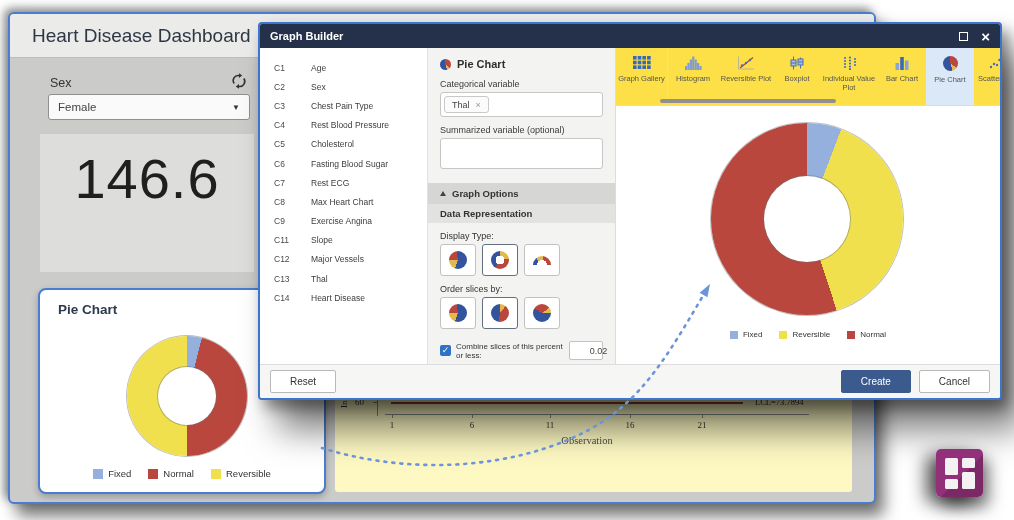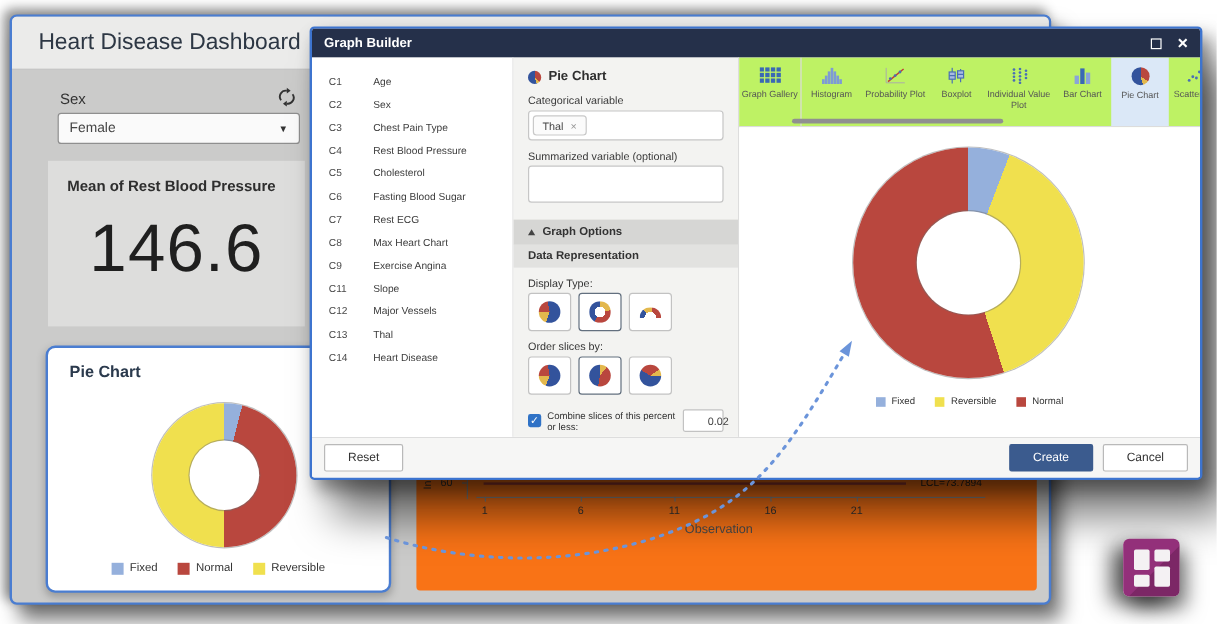--- a/index.html
+++ b/index.html
@@ -41,21 +41,21 @@
   .pie-card-title { padding:12px 0 0 18px; font-size:13.5px; font-weight:bold; color:#2b3a4d; }
   .donut { position:absolute; border-radius:50%; box-shadow:0 0 0 1px rgba(110,110,110,.45); }
   .donut .hole { position:absolute; background:#fff; border-radius:50%; box-shadow:0 0 0 1px rgba(110,110,110,.45); }
   .small-donut { left:87px; top:46px; width:120px; height:120px; }
   .small-donut .hole { inset:31px; }
   .legend-row { position:absolute; left:0; right:0; display:flex; justify-content:center; gap:17px; align-items:center; }
   .legend-item { display:flex; align-items:center; gap:5px; font-size:9.5px; color:#333; }
   .swatch { width:10px; height:10px; display:inline-block; }
   .pie-card .legend-row { bottom:13px; }
   
-  .control-card { position:absolute; left:337px; top:316px; width:517px; height:162px; background:#f97316; border-radius:3px; z-index:1; }
+  .control-card { position:absolute; left:325px; top:316px; width:517px; height:162px; background:#fef9c3; border-radius:3px; z-index:1;font-family:Liberation Serif, serif; }
   .cc-ylabel {
     position:absolute; left:4px; top:-14px; height:92px;
     writing-mode:vertical-rl; transform:rotate(180deg);
     font-size:9px; color:#333; white-space:nowrap; overflow:hidden;
   }
   .cc-ytick { position:absolute; font-size:9px; color:#333; }
   .cc-yaxis { position:absolute; left:42px; top:40px; width:1px; height:46px; background:#8a8a8a; }
   .cc-ytickmark { position:absolute; width:4px; height:1px; background:#8a8a8a; left:38px; }
   .cc-lcl-line { position:absolute; left:56px; top:72px; width:352px; height:2px; background:#a03c35; }
   .cc-lcl-label { position:absolute; left:420px; top:67px; font-size:8.5px; color:#222; }
@@ -110,21 +110,21 @@
   .op1 { background: conic-gradient(from 200deg, #e3b84d 0 70deg, #b9473e 70deg 150deg, #33539c 150deg 360deg); }
   .op2 { background: conic-gradient(#e3b84d 0 38deg, #b9473e 38deg 190deg, #33539c 190deg 360deg); }
   .op3 { background: conic-gradient(from 300deg, #b9473e 0 115deg, #e3b84d 115deg 150deg, #33539c 150deg 360deg); }
   .combine-row { display:flex; align-items:center; gap:5px; margin-top:12px; }
   .checkbox { width:11px; height:11px; background:#2f72c6; border-radius:2px; color:#fff;
     font-size:9px; line-height:11px; text-align:center; cursor:pointer; flex:none; }
   .combine-label { font-size:8px; color:#333; }
   .combine-input { width:34px; height:19px; border:1px solid #c2c2c2; border-radius:2px; background:#fff;
     font-size:9px; color:#444; display:flex; align-items:center; justify-content:center;padding-left:25px; }
   .right-pane { flex:1; display:flex; flex-direction:column; min-width:0; }
-  .gallery { height:58px; display:flex; border-bottom:1px solid #dcdcdc; position:relative; overflow:hidden; background:#bef264; }
+  .gallery { height:58px; display:flex; border-bottom:1px solid #dcdcdc; position:relative; overflow:hidden; background:#fde047; }
   .g-item { display:flex; flex-direction:column; align-items:center; padding-top:8px; gap:4px;
     font-size:7.5px; color:#555; text-align:center; line-height:1.2; flex:none; cursor:pointer; }
   .g-item.selected { background:#dbe8f7; }
   .g-sep { border-right:1px solid #ddd; }
   .g-scroll { position:absolute; bottom:2px; left:44px; width:176px; height:4px; background:#909090; border-radius:2px; }
   .g-pie-ico { width:15px; height:15px; border-radius:50%;
     background: conic-gradient(#b9473e 0 125deg, #e3b84d 125deg 165deg, #33539c 165deg 360deg); }
   .preview { flex:1; position:relative; background:#fff; }
   .big-donut { left:95px; top:17px; width:192px; height:192px; }
   .big-donut .hole { inset:53px; }
@@ -166,21 +166,20 @@
         <path d="M9 12 L5.8 14.4 L9 16.8 Z" fill="#333"></path>
       </svg>
     </span>
 
     <div class="select">
       <span>Female</span>
       <span class="caret">▼</span>
     </div>
 
     <div class="metric-card">
-      <div class="metric-label">Mean of Rest Blood Pressure</div>
       <div class="metric-value">146.6</div>
     </div>
 
     <div class="pie-card">
       <div class="pie-card-title">Pie Chart</div>
       <div class="donut small-donut" style="background: conic-gradient(rgb(149, 176, 220) 0deg, rgb(149, 176, 220) 14.4deg, rgb(185, 71, 62) 14.4deg, rgb(185, 71, 62) 180deg, rgb(240, 224, 78) 180deg, rgb(240, 224, 78) 360deg);">
         <div class="hole"></div>
       </div>
       <div class="legend-row">
         <span class="legend-item">
@@ -380,21 +379,21 @@
             <span>Histogram</span>
           </div>
           <div class="g-item" style="width:56px;">
             <svg width="18" height="14" viewBox="0 0 18 14">
               <path d="M1.5 0.5 V13 H17" stroke="#aaa" stroke-width="0.8" fill="none"></path>
               <line x1="3" y1="12" x2="16" y2="1.5" stroke="#c23b35" stroke-width="1.2"></line>
               <circle cx="5" cy="9.5" r="1.2" fill="#4a6fb5"></circle>
                 <circle cx="9" cy="7" r="1.2" fill="#4a6fb5"></circle>
                 <circle cx="13" cy="4" r="1.2" fill="#4a6fb5"></circle>
             </svg>
-            <span>Probability Plot</span>
+            <span>Reversible Plot</span>
           </div>
           <div class="g-item" style="width:46px;">
             <svg width="16" height="14" viewBox="0 0 16 14">
               <line x1="4.5" y1="0.5" x2="4.5" y2="13.5" stroke="#4a6fb5" stroke-width="1"></line>
               <rect x="2" y="4" width="5" height="6" fill="#a9bce2" stroke="#4a6fb5" stroke-width="1"></rect>
               <line x1="2" y1="7" x2="7" y2="7" stroke="#4a6fb5" stroke-width="1"></line>
               <line x1="11.5" y1="1.5" x2="11.5" y2="12.5" stroke="#4a6fb5" stroke-width="1"></line>
               <rect x="9" y="3" width="5" height="6" fill="#a9bce2" stroke="#4a6fb5" stroke-width="1"></rect>
               <line x1="9" y1="6" x2="14" y2="6" stroke="#4a6fb5" stroke-width="1"></line>
             </svg>

